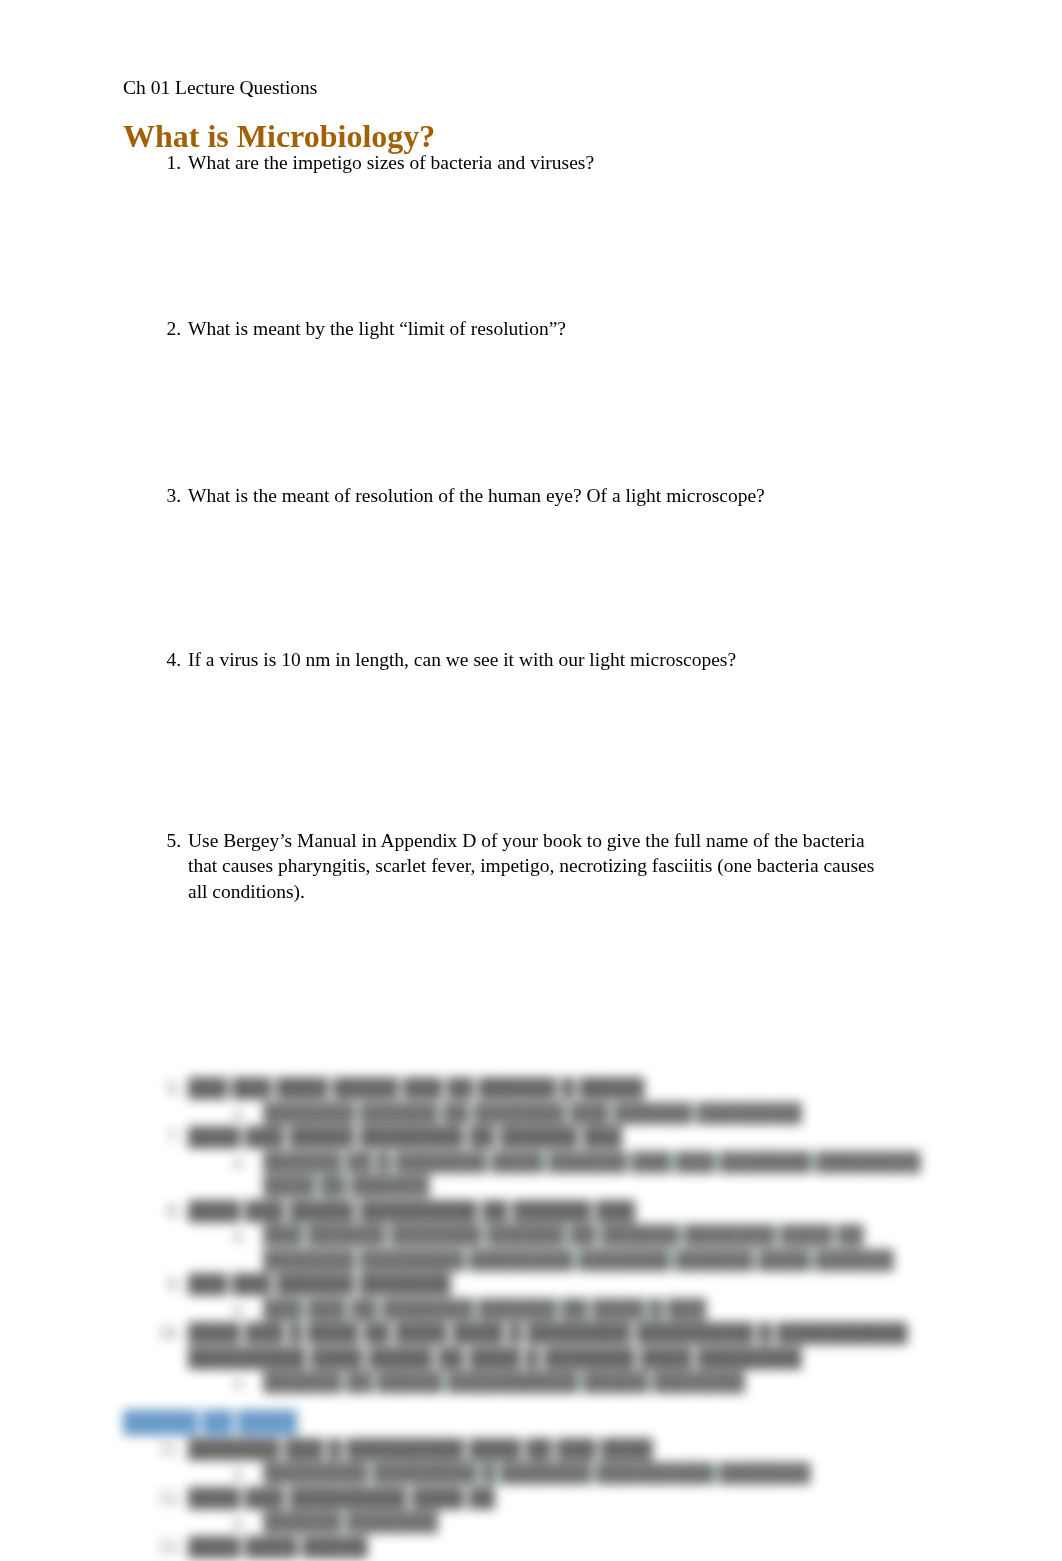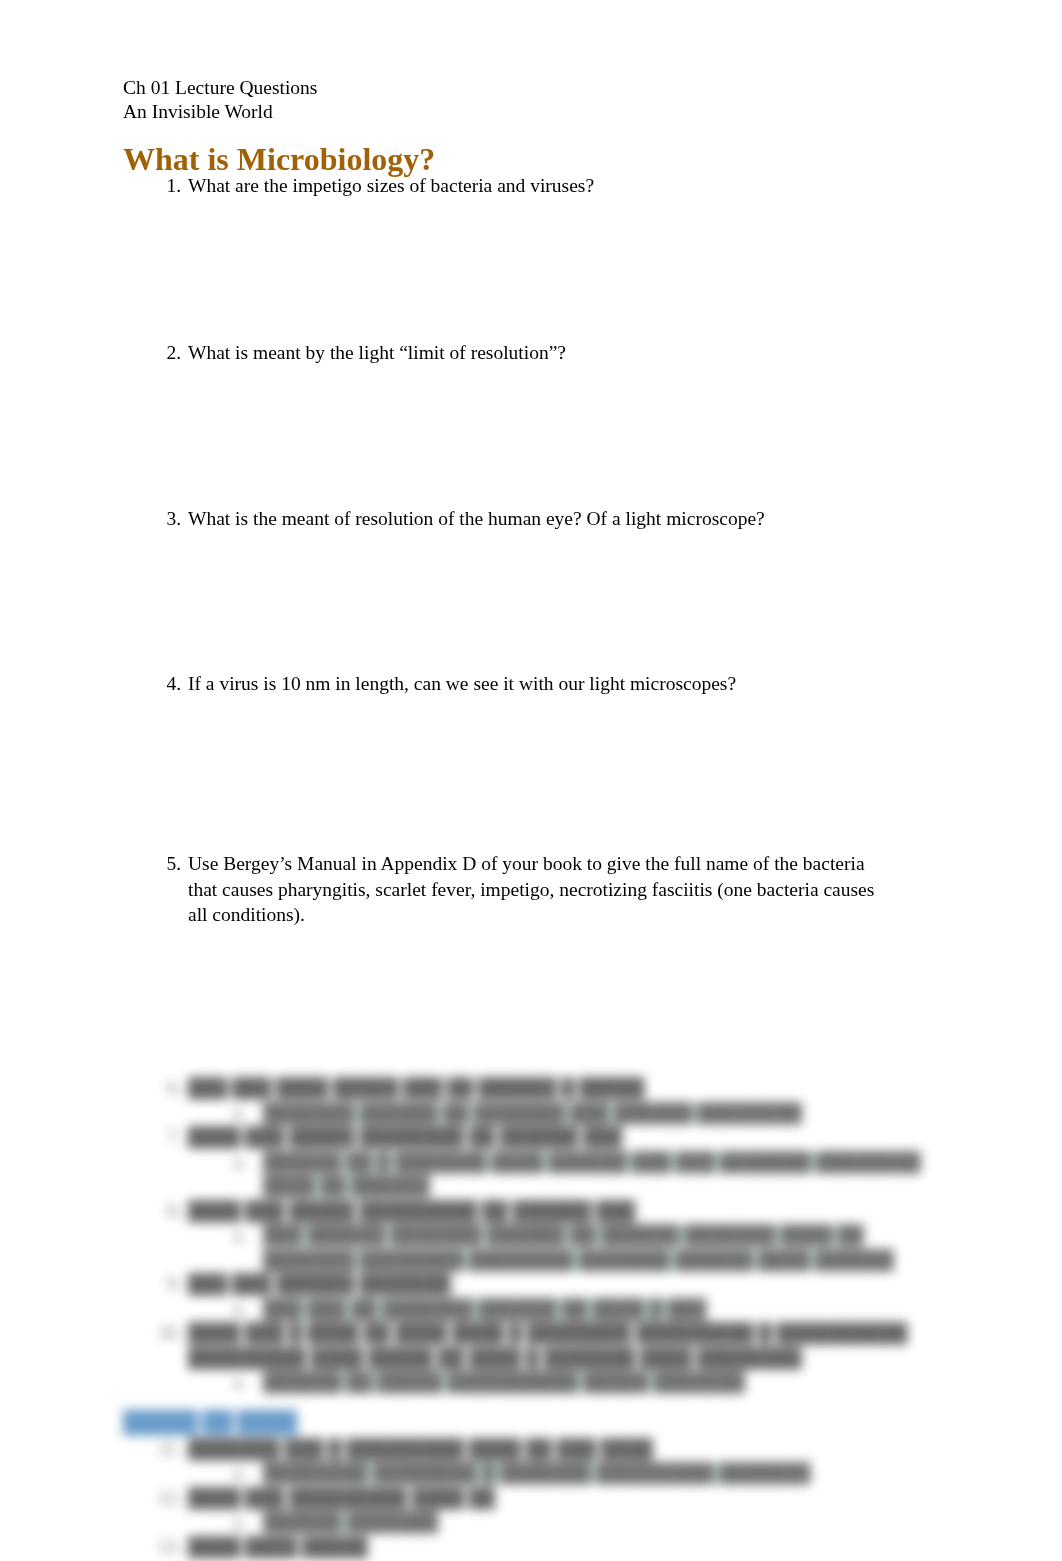--- a/index.html
+++ b/index.html
@@ -138,21 +138,20 @@
 </style>
 </head>
 <body>
 
 <div id="page">
 
   <div class="doc-body">
 
     <div>
       <div class="title-line">Ch 01 Lecture Questions</div>
-      <div class="title-line">An Invisible World</div>
     </div>
 
     <div class="spacer-sm"></div>
 
     <h1 class="heading1">What is Microbiology?</h1>
 
     <ol class="qlist">
       <li class="qitem">
         <span class="qnum">1.</span>
         <span class="qtext">What are the impetigo sizes of bacteria and viruses?</span>

